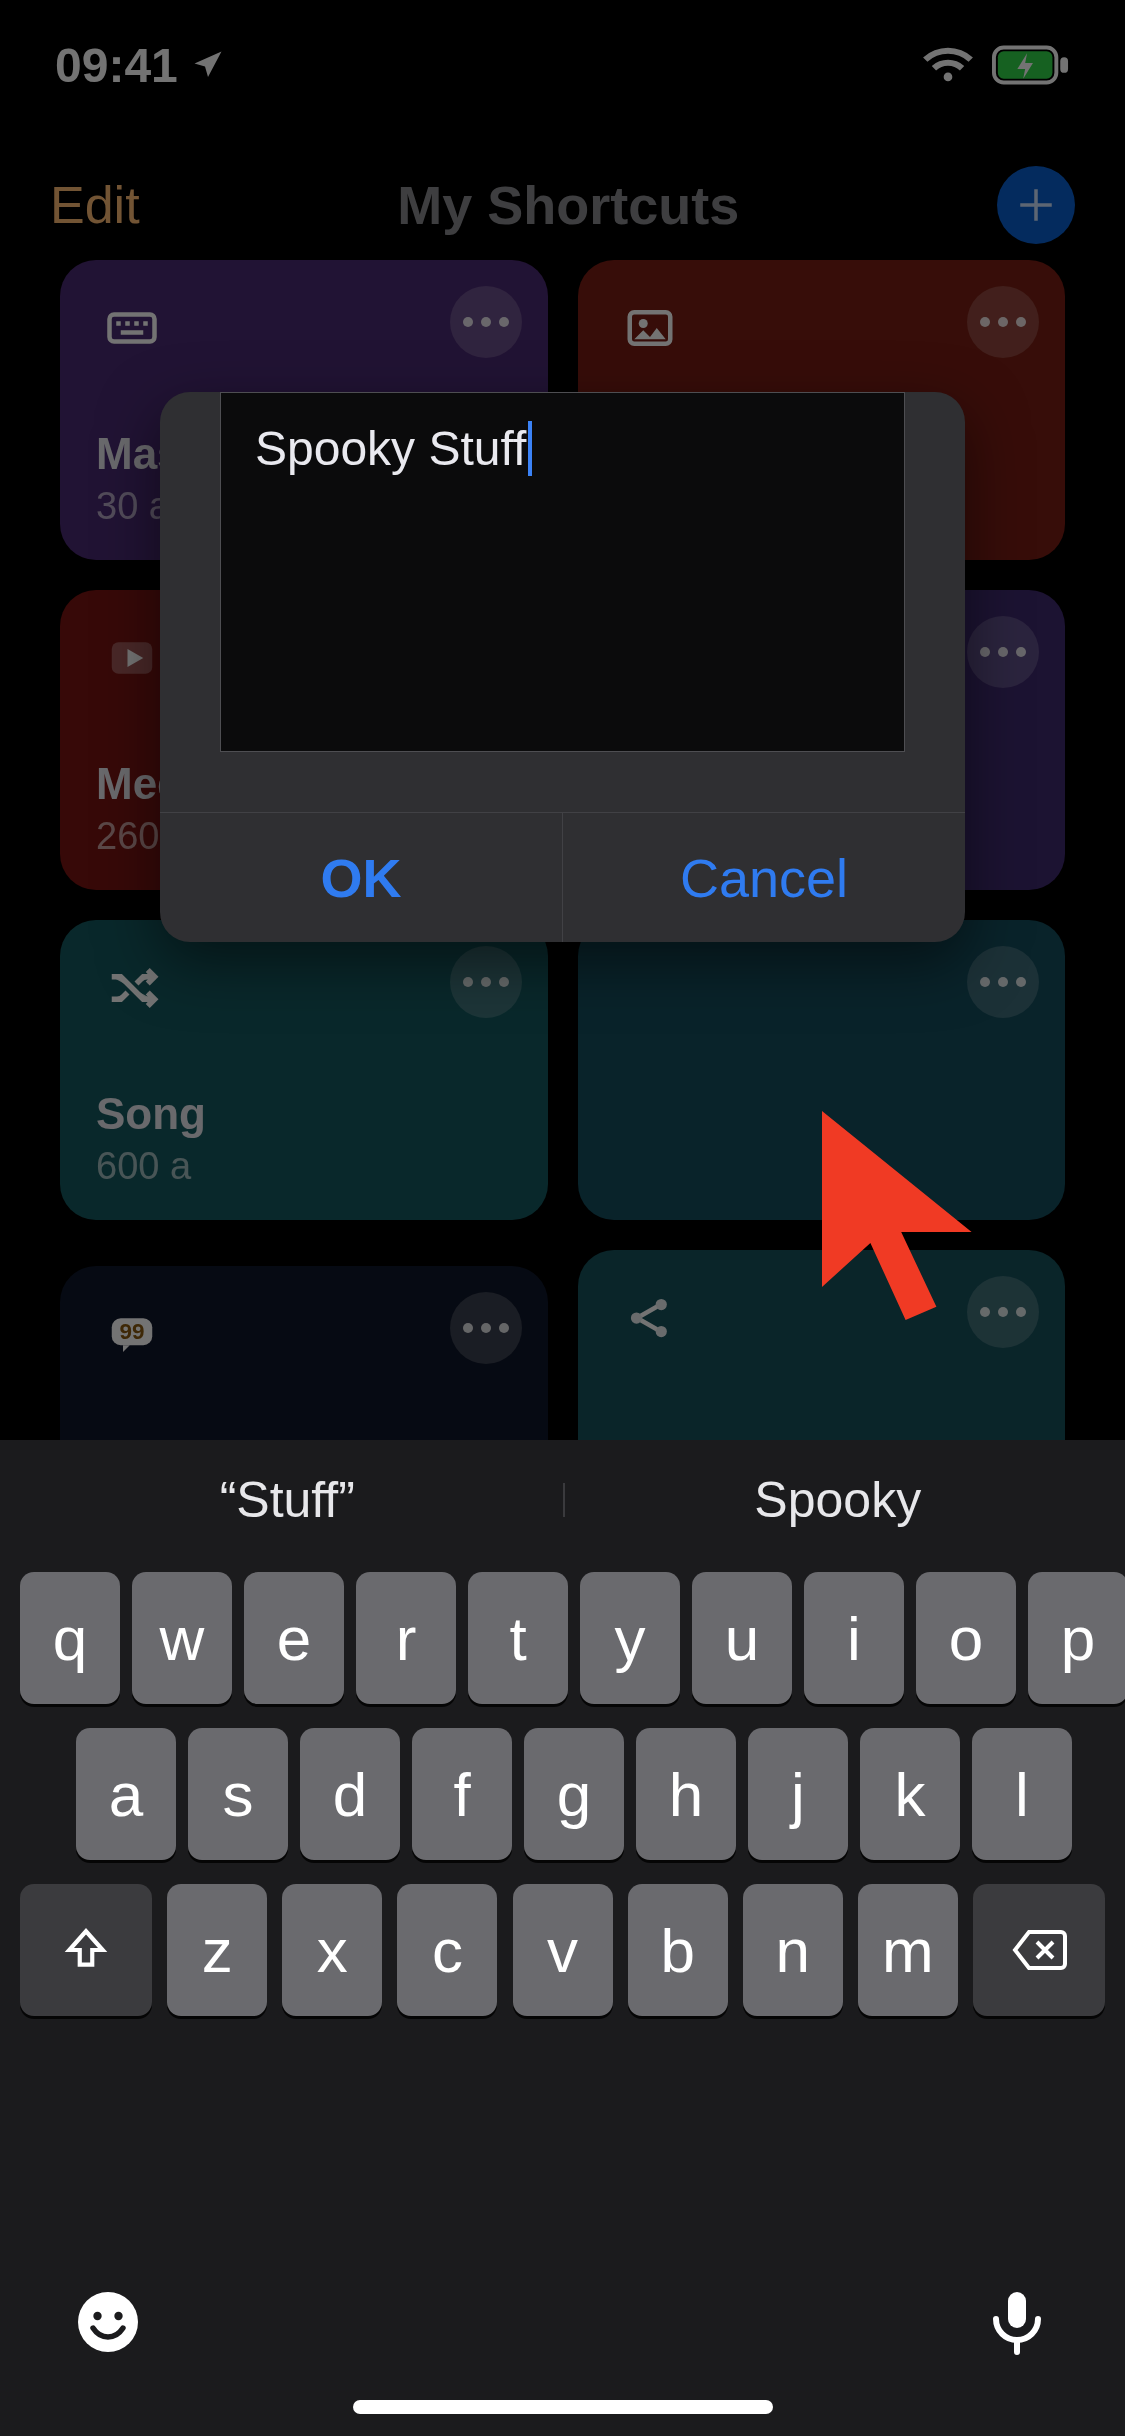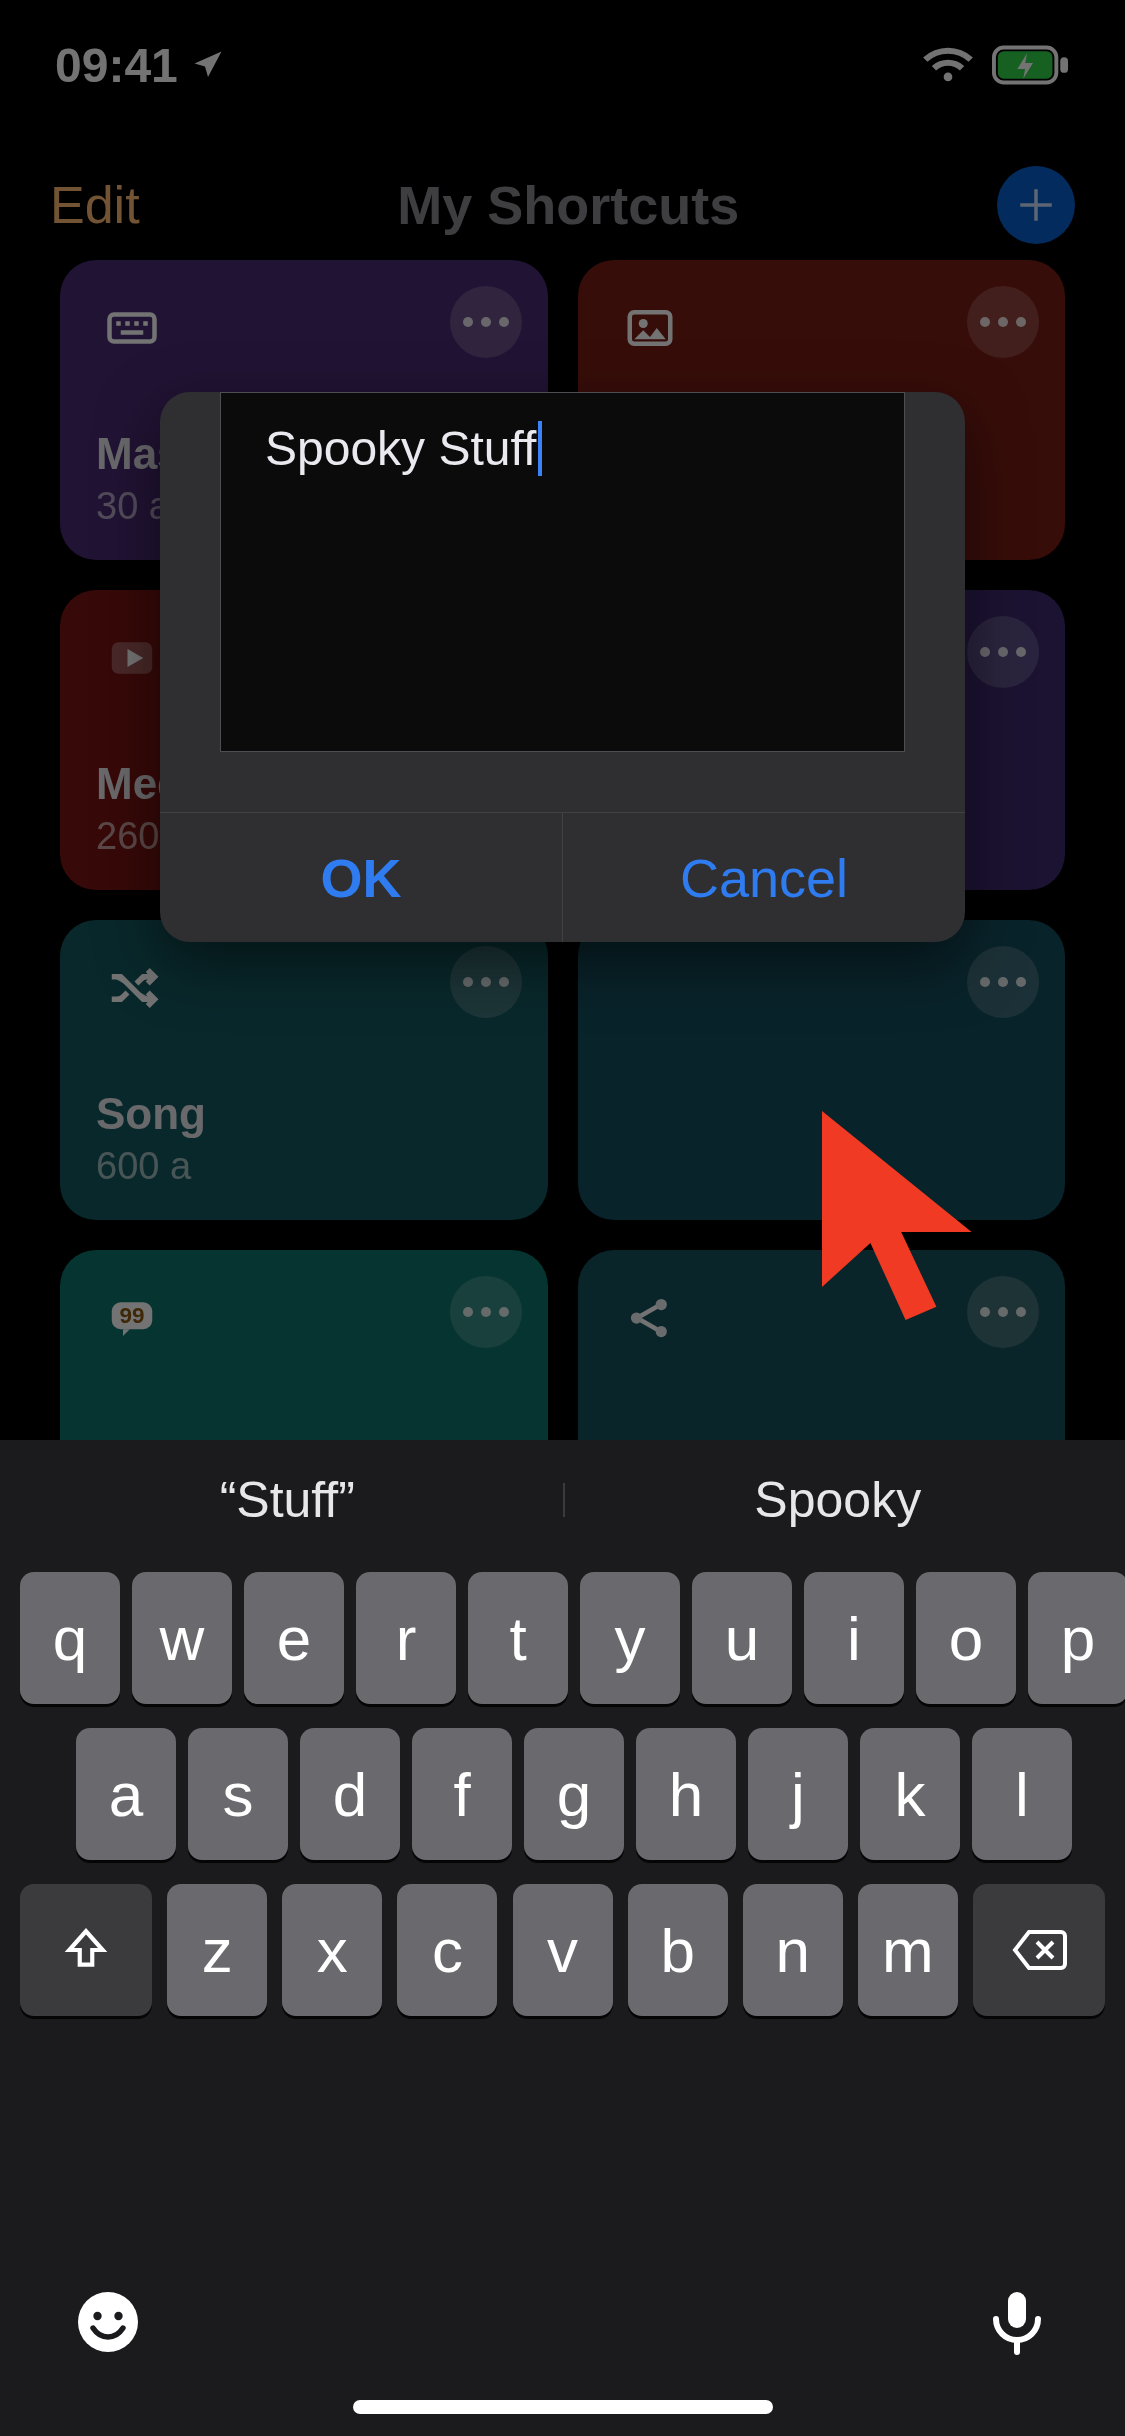--- a/index.html
+++ b/index.html
@@ -76,21 +76,21 @@
     .card-more span { width: 10px; height: 10px; border-radius:50%; background: rgba(255,255,255,.85); }
     .card-title { margin-top: auto; color: #e9e9ef; font-size: 44px; font-weight: 600; line-height: 1.2; }
     .card-sub  { color: rgba(255,255,255,.6); font-size: 38px; margin-top: 4px; }
 
     .c-purple { background:#4b2a73; }
     .c-red    { background:#7a1e14; }
     .c-redd   { background:#7a1412; }
     .c-violet { background:#3f2a70; }
     .c-teal   { background:#165a60; }
     .c-teal2  { background:#154e5e; }
-    .c-orange { background:#0f766e; }
+    .c-orange { background:#0f172a;margin-top:16px; }
     .c-teal3  { background:#17525c; }
 
     .dimmer {
       position: absolute; inset: 0;
       background: rgba(0,0,0,.55);
       z-index: 5;
     }
 
     
     .alert {
@@ -112,21 +112,21 @@
       line-height: 1.25;
     }
     .alert-body { padding: 0 60px 60px; }
     .alert-input {
       width: 100%;
       height: 360px;
       border: 1px solid #4e4e52;
       background: #0b0b0c;
       color: #e9e9ef;
       font-size: 48px;
-      padding: 28px 44px;
+      padding: 28px 34px;
       resize: none;
       outline: none;
       font-family: inherit;
     }
     .alert-input-cursor {
       display: inline-block;
       border-right: 4px solid #3b82f6;
       animation: none;
       padding-right: 2px;
     }

